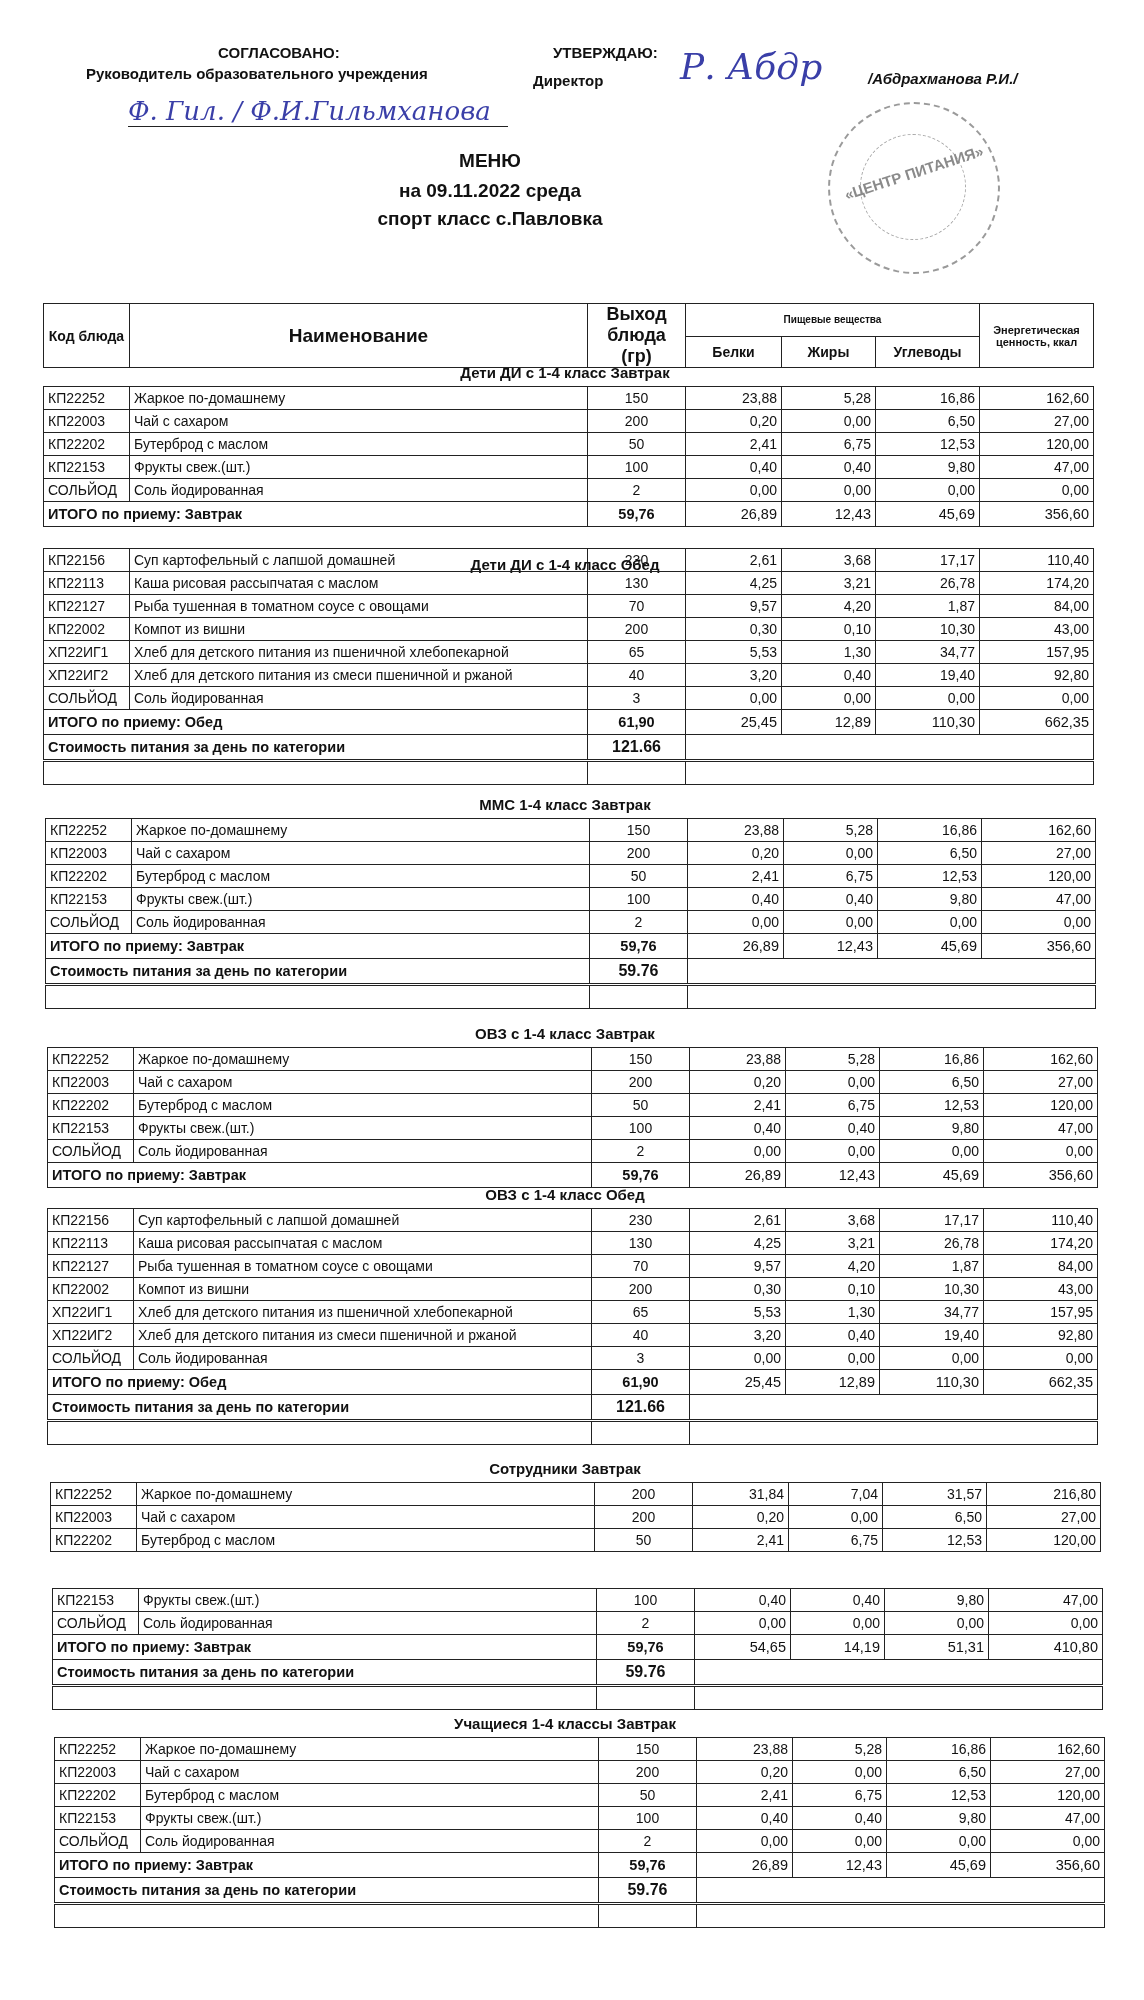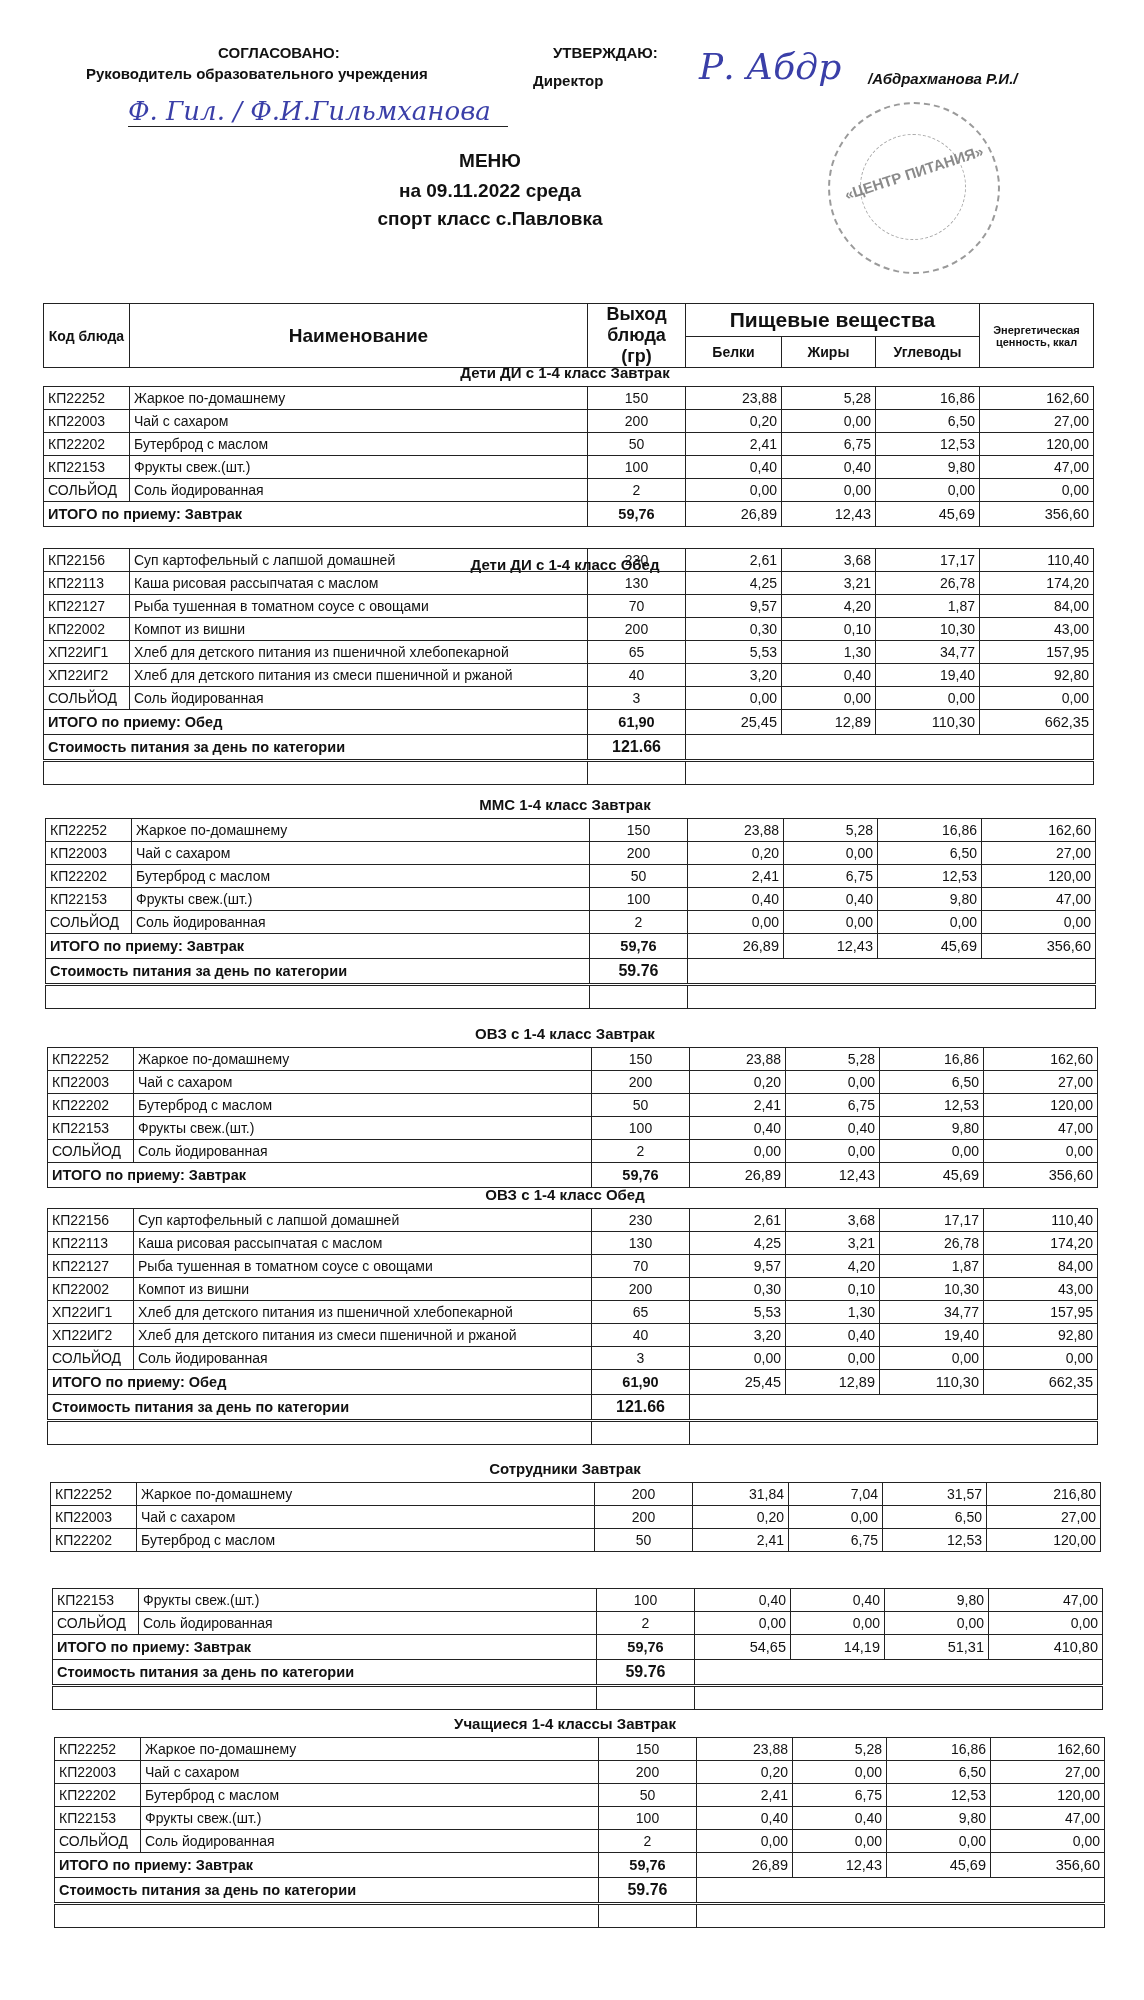--- a/index.html
+++ b/index.html
@@ -31,21 +31,21 @@
                 font-weight: bold; transform: rotate(-18deg); line-height: 18px; }
 </style>
 </head>
 <body>
 
 <div class="abs hdr-text" style="left:218px; top:44px;">СОГЛАСОВАНО:</div>
 <div class="abs hdr-text" style="left:86px; top:65px;">Руководитель образовательного учреждения</div>
 <div class="abs sig" style="left:128px; top:96px; font-size:26px; border-bottom:1.5px solid #222; width:380px;">Ф. Гил. / Ф.И.Гильмханова</div>
 <div class="abs hdr-text" style="left:537px; top:44px;margin-left:16px;">УТВЕРЖДАЮ:</div>
 <div class="abs hdr-text" style="left:533px; top:72px;">Директор</div>
-<div class="abs sig" style="left:699px; top:46px; font-size:36px;font-style:italic;">Р. Абдр</div>
+<div class="abs sig" style="left:680px; top:46px; font-size:36px;font-style:italic;">Р. Абдр</div>
 <div class="abs hdr-text" style="left:868px; top:70px;font-style:italic;">/Абдрахманова Р.И./</div>
 
 <div class="stamp">
   <div class="stamp-inner"></div>
   <div class="stamp-text">«ЦЕНТР ПИТАНИЯ»</div>
 </div>
 
 <div class="abs title" style="top:150px;">МЕНЮ</div>
 <div class="abs title" style="top:180px;text-align:center;">на 09.11.2022  среда</div>
 <div class="abs title" style="top:208px;">спорт класс с.Павловка</div>
@@ -58,21 +58,21 @@
       <col style="width:96px">
       <col style="width:94px">
       <col style="width:104px">
       <col style="width:114px">
     </colgroup>
   <tbody>
       <tr style="height:30px;">
     <td rowspan="2" style="white-space:normal;">Код блюда</td>
     <td rowspan="2" style="font-size:19px;">Наименование</td>
     <td rowspan="2" style="white-space:normal; font-size:18px;">Выход блюда (гр)</td>
-    <td colspan="3" style="font-size:21px;">Пищевые вещества</td>
+    <td colspan="3" style="font-size:10px;">Пищевые вещества</td>
     <td rowspan="2" style="white-space:normal; font-size:11px;">Энергетическая ценность, ккал</td>
   </tr>
   <tr style="height:29px;">
     <td>Белки</td>
     <td>Жиры</td>
     <td>Углеводы</td>
   </tr>
 </tbody>
   </table>
 

